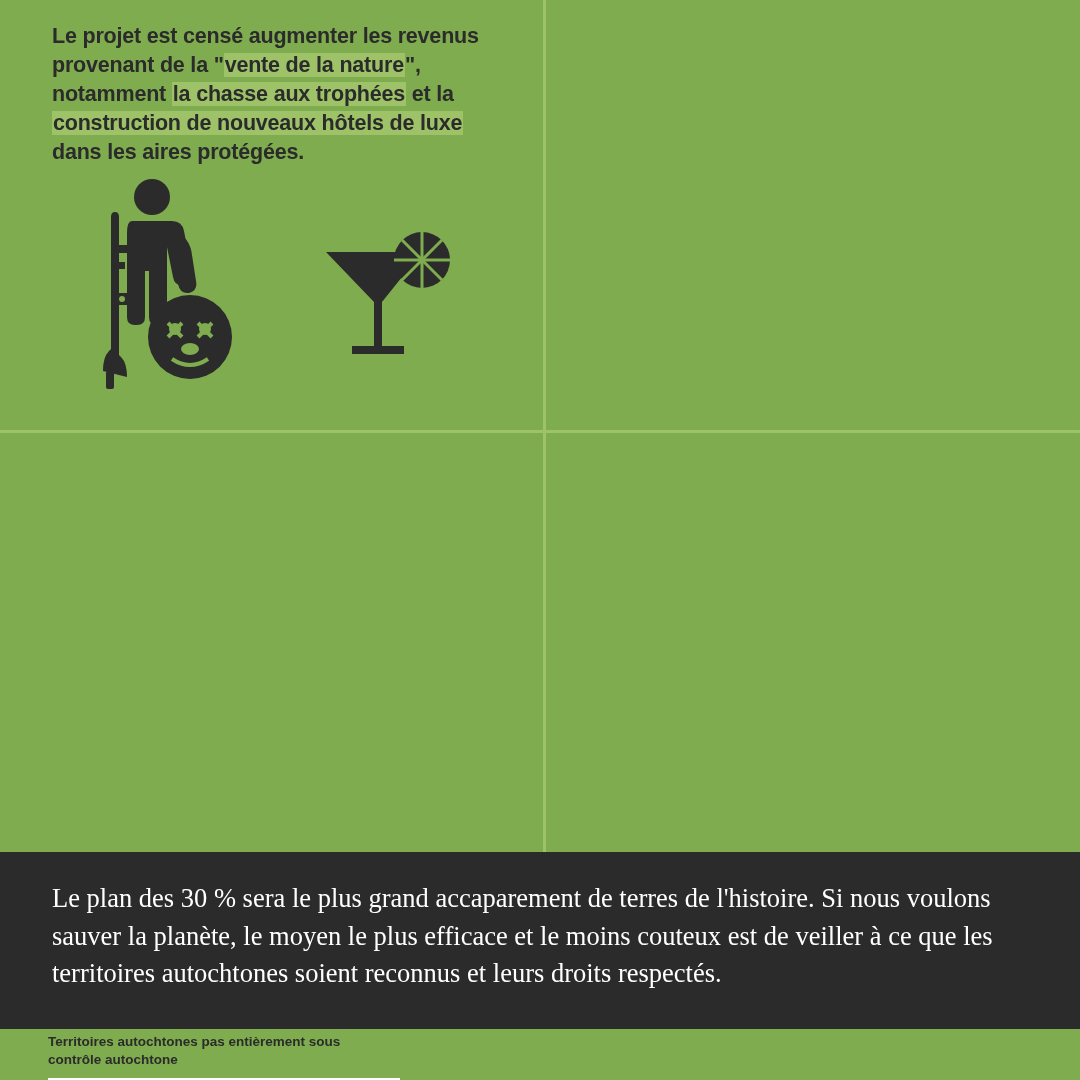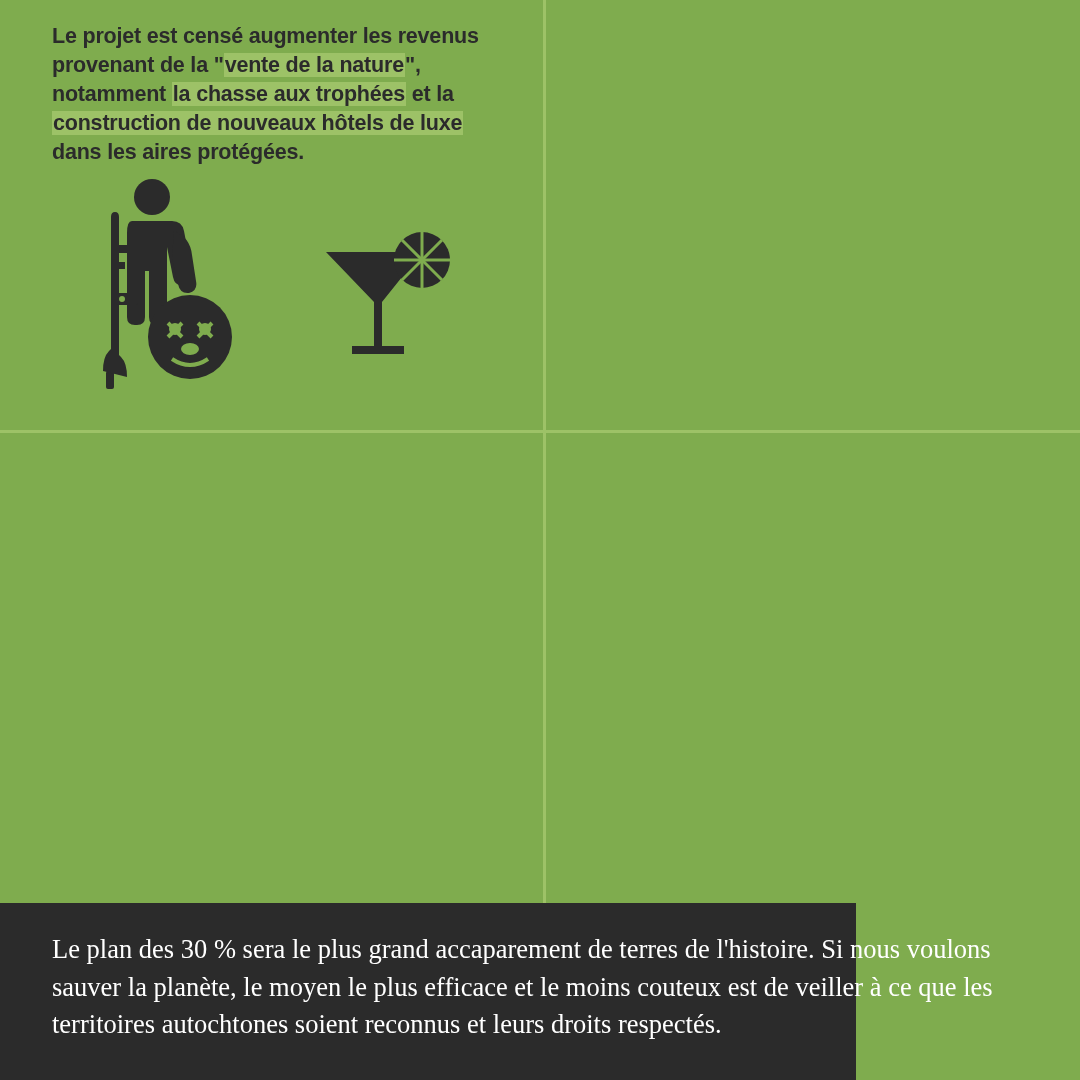--- a/index.html
+++ b/index.html
@@ -99,22 +99,22 @@
     background: #ffffff;
     height: 23px;
   }
   #bar-label-1 { left: 48px; top: 600px; width: 330px; }
   #bar-1       { left: 48px; top: 645px; width: 352px; }
 
   
   #footer {
     position: absolute;
     left: 0;
-    top: 903px;
-    width: 856px;
+    top: 852px;
+    width: 1080px;
     height: 177px;
     background: #2b2b2b;
   }
   #footer-text {
     position: absolute;
     left: 52px;
     top: 28px;
     width: 980px;
     color: #ffffff;
     font-family: "Liberation Serif", serif;

